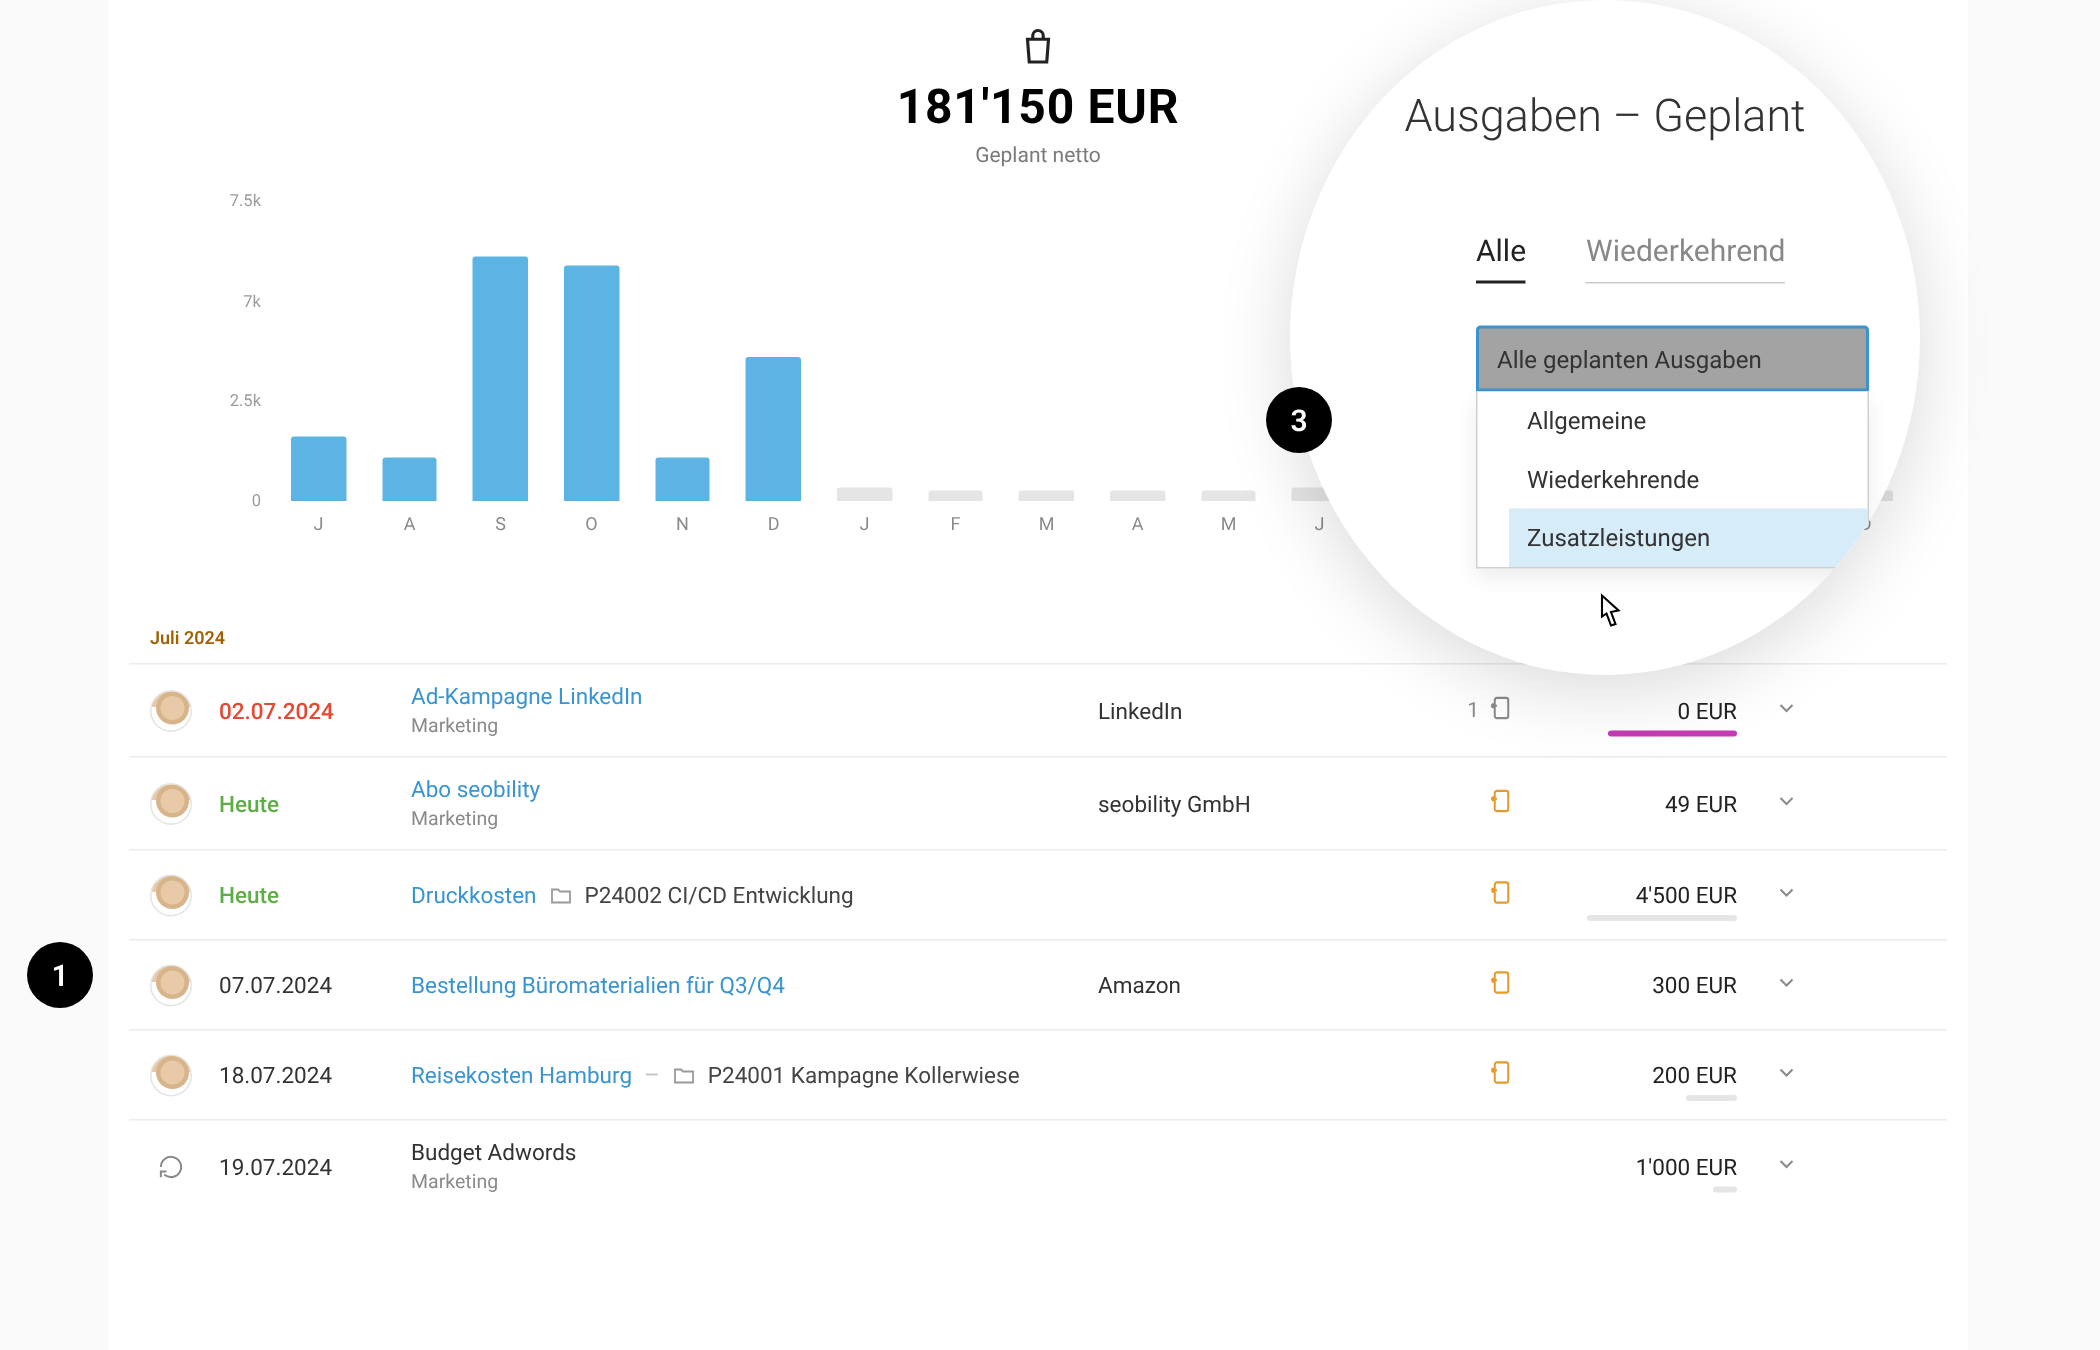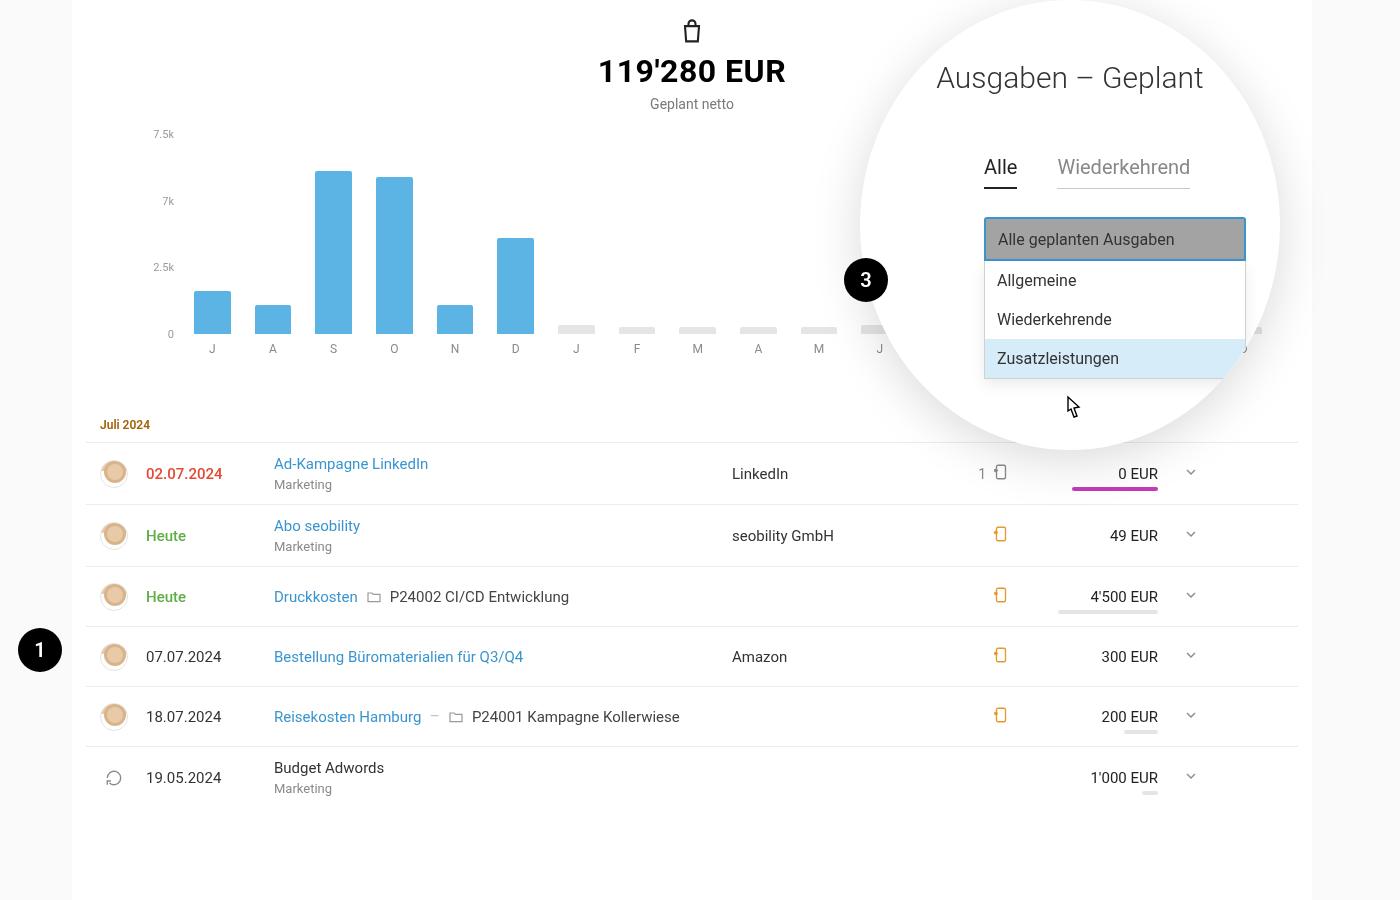--- a/index.html
+++ b/index.html
@@ -59,42 +59,42 @@
   
   .bubble { position:absolute; top:0; right:120px; width:420px; height:450px; border-radius:50%; background:#fff; box-shadow:0 10px 50px rgba(0,0,0,0.15); overflow:visible; }
   .bubble-inner { position:absolute; left:0; top:0; width:100%; height:100%; border-radius:50%; overflow:hidden; }
   .bubble-title { position:absolute; top:60px; left:0; right:0; text-align:center; font-size:30px; font-weight:300; color:#333; }
   .bubble-main { position:absolute; left:110px; top:145px; width:290px; }
   .tabs { display:flex; gap:40px; padding:10px 14px 0 14px; background:#fff; }
   .tab { font-size:20px; color:#888; padding-bottom:8px; cursor:pointer; }
   .tab.active { color:#222; border-bottom:2px solid #222; }
   .tab:not(.active) { border-bottom:1px solid #c9c9c9; }
   .select-box { margin:28px 14px 0 14px; border:2px solid #3a94d0; background:#a3a3a3; border-radius:3px 3px 0 0; height:44px; display:flex; align-items:center; padding:0 12px; font-size:16px; color:#333; }
-  .dropdown { margin:0 14px; border:1px solid #d0d0d0; border-top:none; background:#fff; box-shadow:0 6px 14px rgba(0,0,0,0.08); }
+  .dropdown { margin:0 14px; border:1px solid #d0d0d0; border-top:none; background:#fff; box-shadow:0 6px 14px rgba(0,0,0,0.08);padding-left:21px; }
   .opt { padding:10px 12px; font-size:16px; color:#333; cursor:pointer; }
   .opt.hover { background:#d6ecf8; }
   .cursor-ptr { position:absolute; left:200px; top:395px; pointer-events:none; }
 
   
   .callout { position:absolute; width:44px; height:44px; border-radius:50%; background:#000; color:#fff; display:flex; align-items:center; justify-content:center; font-size:20px; font-weight:600; z-index:50; }
 </style>
 </head>
 <body>
 
 <div class="canvas">
   <div class="card">
 
     <div class="summary">
       <div class="icon">
         <svg width="28" height="28" viewBox="0 0 24 24" fill="none" stroke="#222" stroke-width="1.8">
             <path d="M6 7h12l-1 13H7L6 7z"></path>
             <path d="M9 7V5a3 3 0 0 1 6 0v2"></path>
           </svg>
       </div>
-      <div class="amount">119'280 EUR</div>
+      <div class="amount">181'150 EUR</div>
       <div class="caption">Geplant netto</div>
     </div>
 
     <div class="chart-wrap">
       <div class="y-axis" id="y-axis">
           <div class="y-tick" style="top: 200px;">0</div>
           <div class="y-tick" style="top: 133.333px;">2.5k</div>
           <div class="y-tick" style="top: 66.6667px;">7k</div>
           <div class="y-tick" style="top: 0px;">7.5k</div>
         </div>
@@ -295,21 +295,21 @@
               <path d="M6 9l6 6 6-6"></path>
             </svg></div>
         </div>
         <div class="row">
           <div class="refresh-ico">
             <svg width="18" height="18" viewBox="0 0 24 24" fill="none" stroke="#8a8a8a" stroke-width="1.8">
               <path d="M3 12a9 9 0 1 1 3 6.7"></path>
               <path d="M3 21v-5h5"></path>
             </svg>
           </div>
-          <div class="date ">19.05.2024</div>
+          <div class="date ">19.07.2024</div>
           <div class="title-cell">
             <div class="title-line">
               <span style="font-size: 15px; color: rgb(51, 51, 51);">Budget Adwords</span>
             </div>
             <div class="subtext">Marketing</div>
           </div>
           <div class="vendor"></div>
           <div class="attach "></div>
           <div class="amount-cell">1'000 EUR<div class="spark grey xs"></div></div>
           <div class="expand"><svg width="16" height="16" viewBox="0 0 24 24" fill="none" stroke="#8a8a8a" stroke-width="2">

